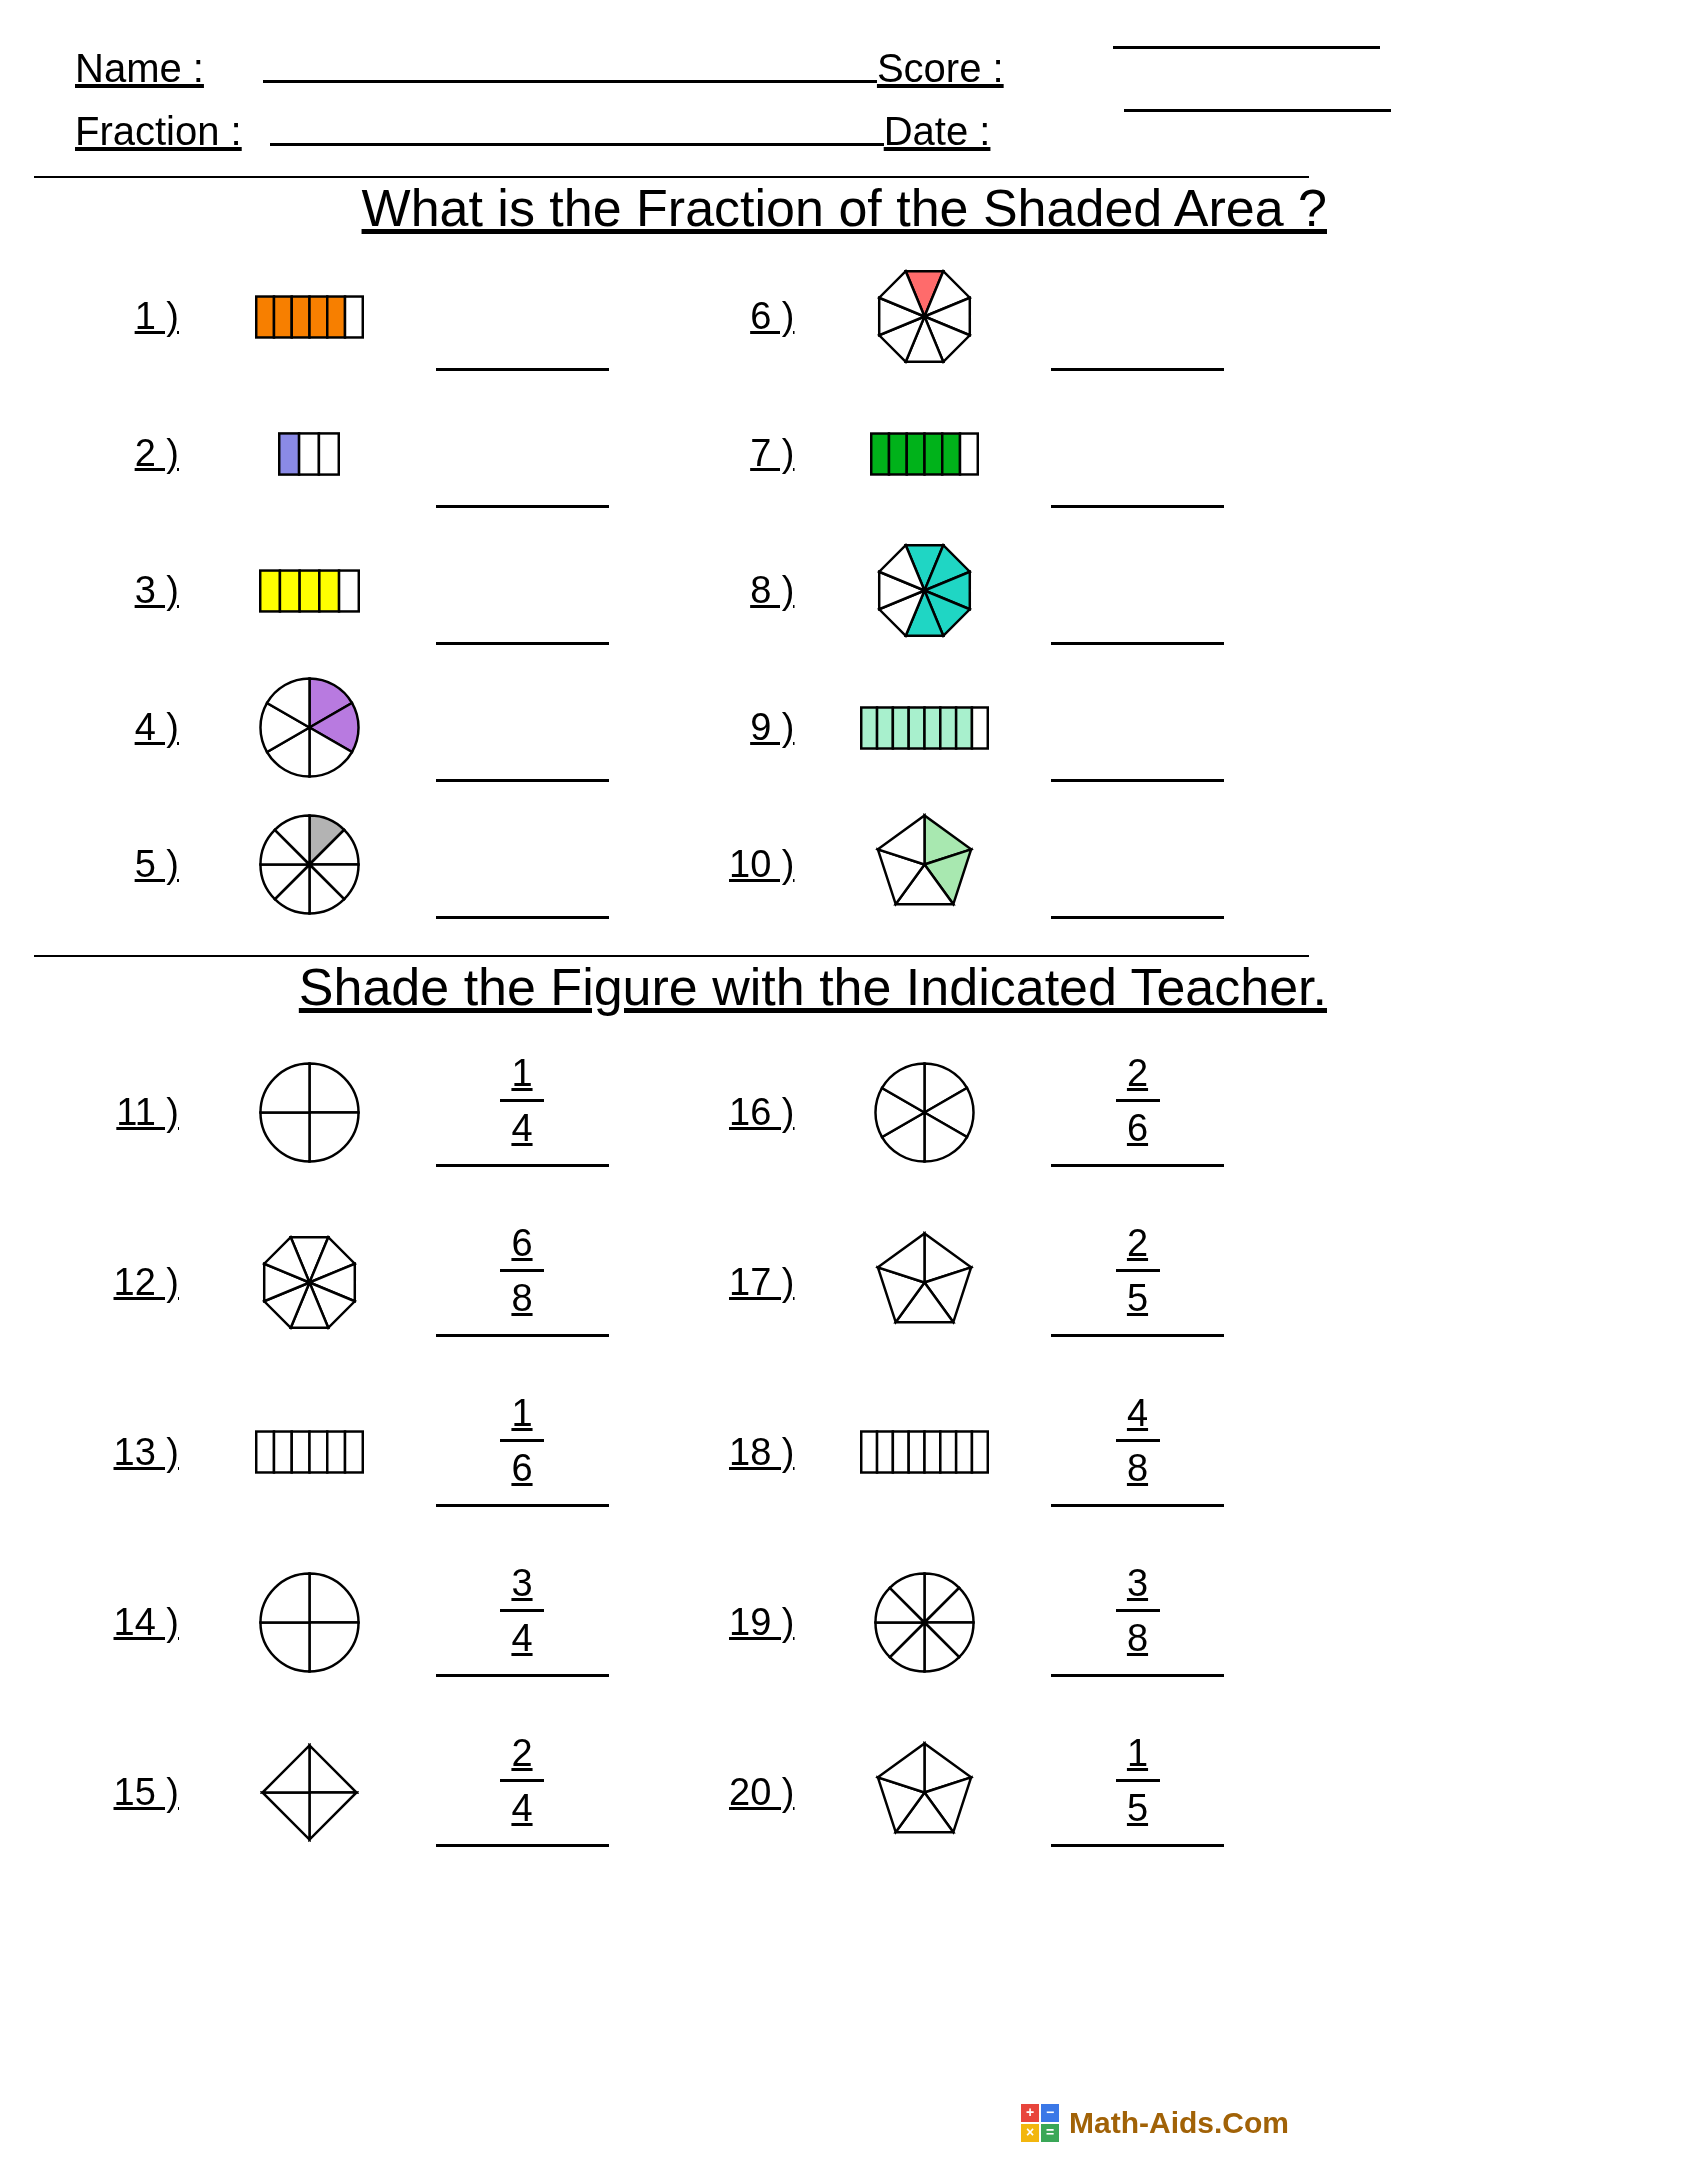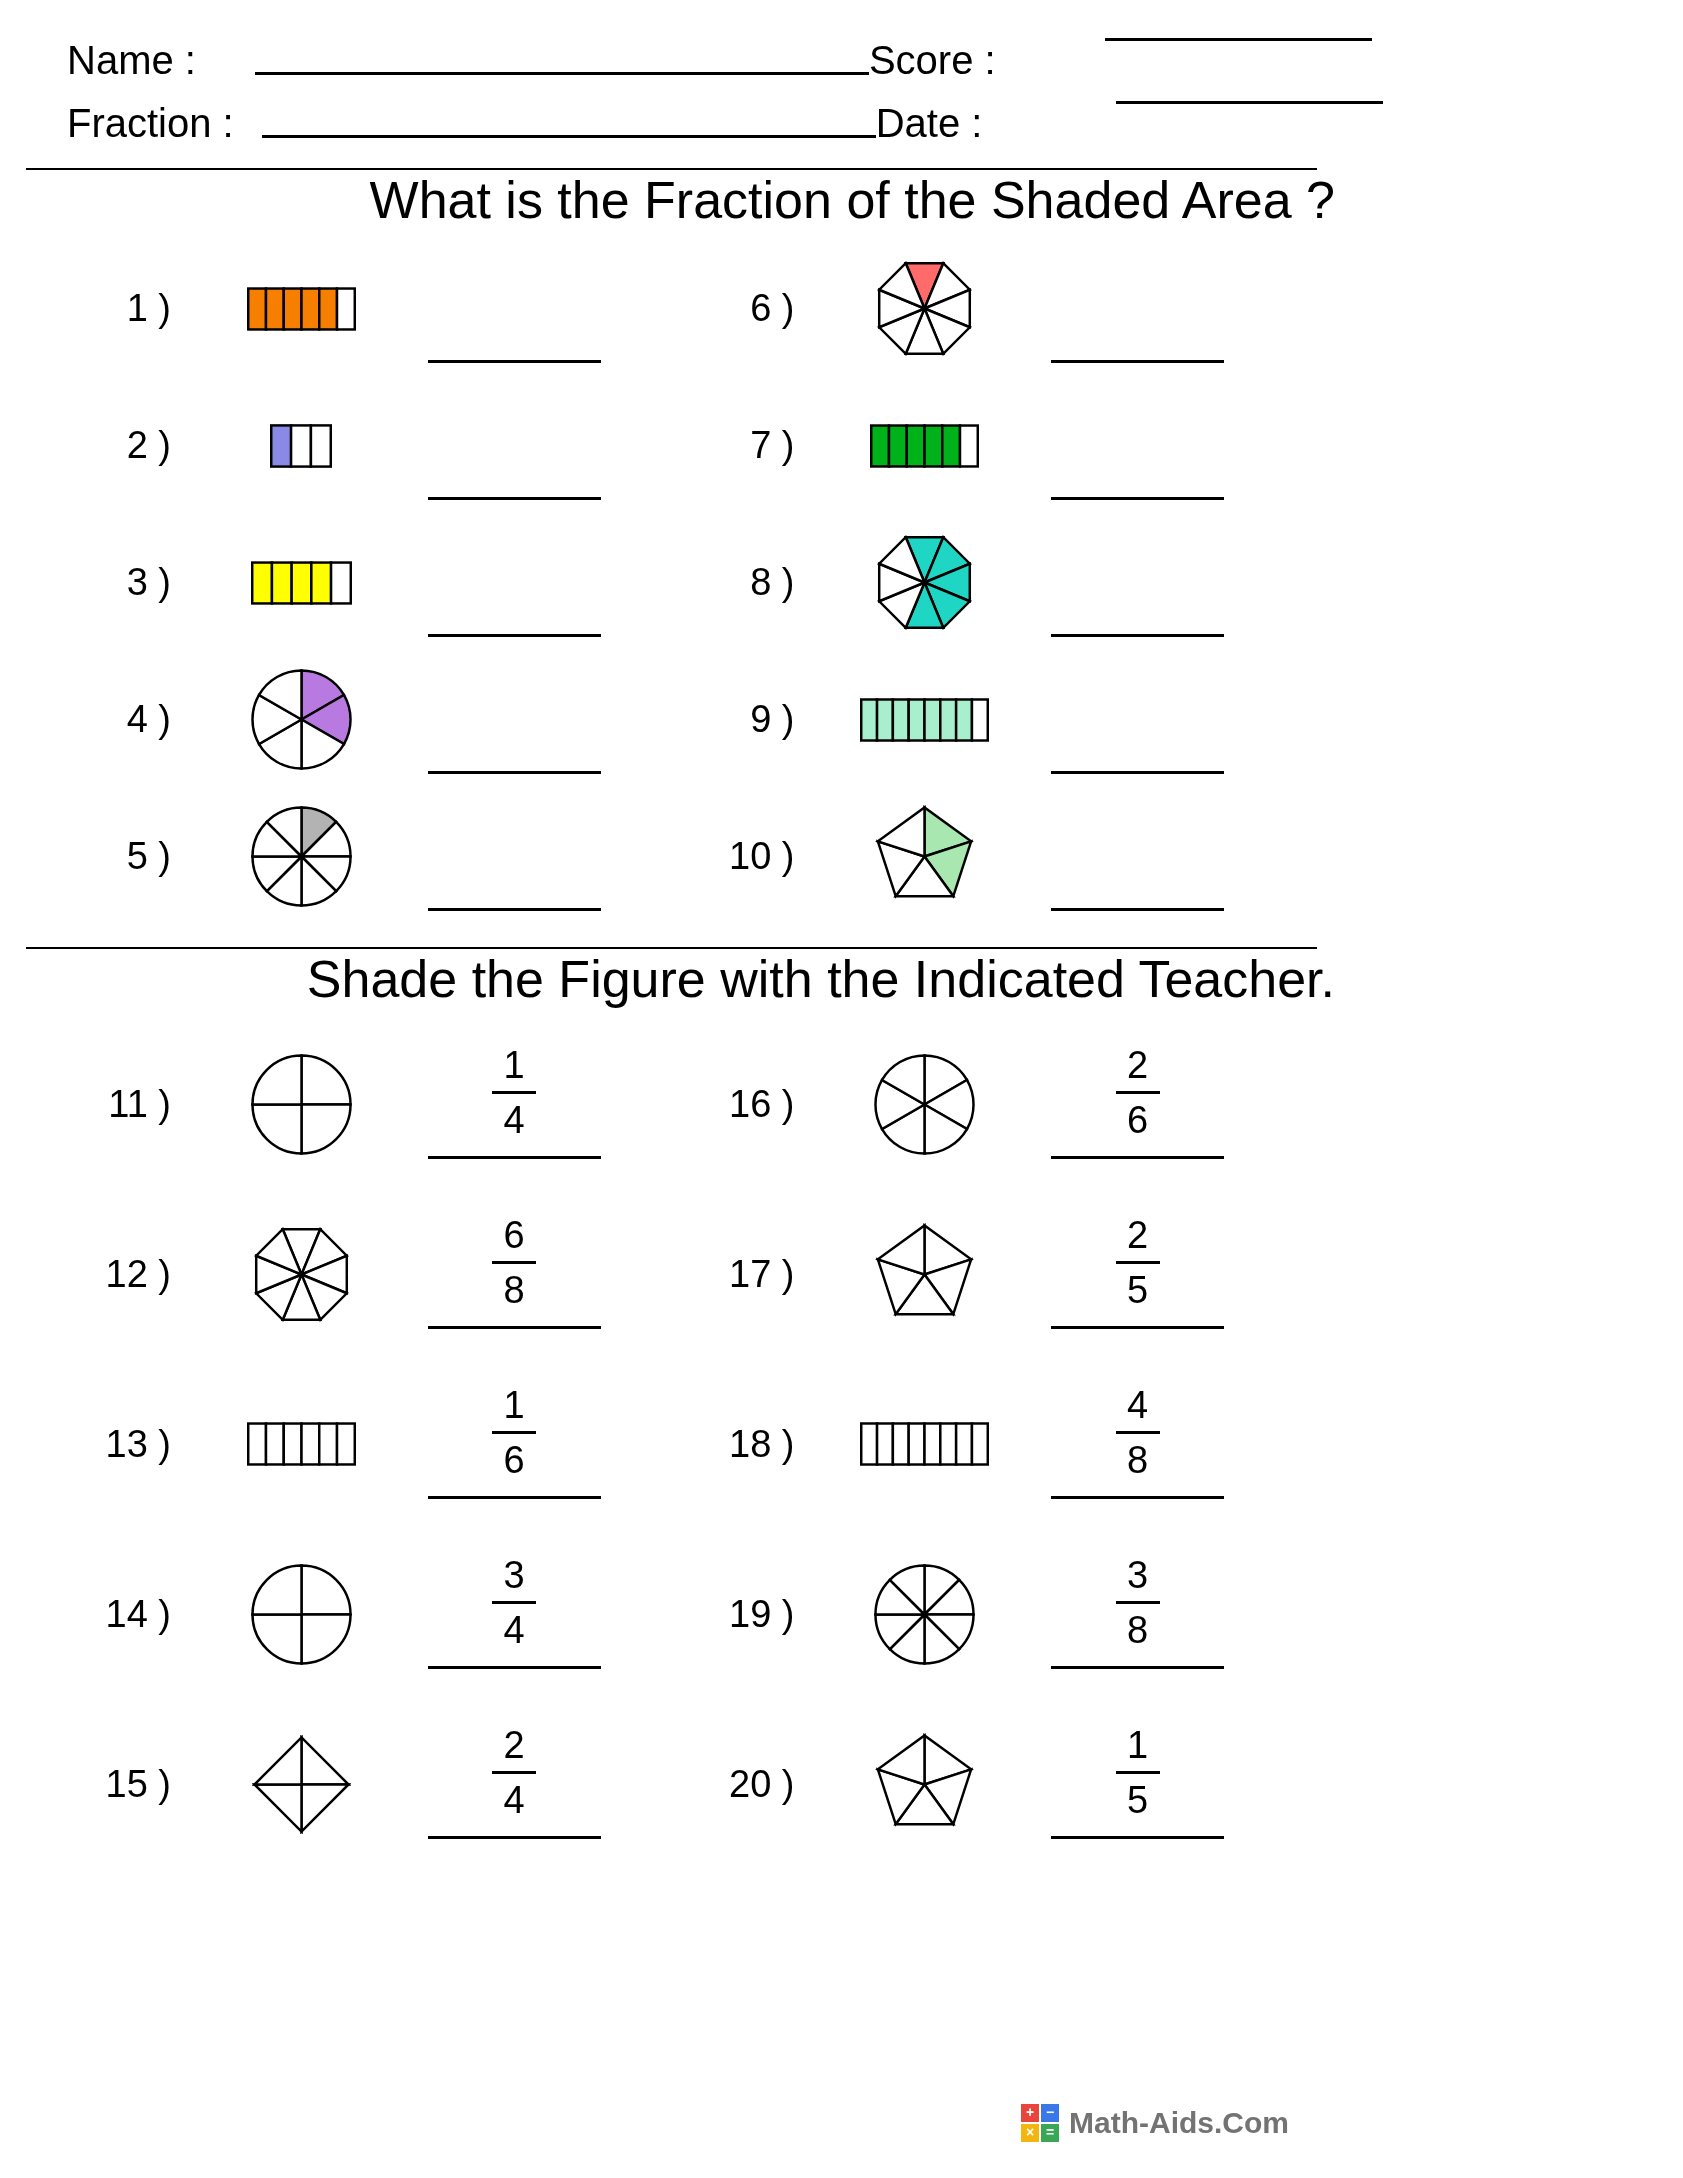--- a/index.html
+++ b/index.html
@@ -12,22 +12,23 @@
     height: 2178px;
     font-family: "Liberation Sans", sans-serif;
     color: #000;
     position: relative;
     overflow: hidden;
   }
   .page {
     position: relative;
     width: 1343px;
     height: 2178px;
-    padding: 8px;
+    padding: 16px;
     box-sizing: border-box;
+    text-decoration: underline;
   }
 
   
   .header {
     padding: 30px 59px 0 59px;
   }
   .hdr-row {
     display: flex;
     align-items: flex-end;
     margin-bottom: 18px;
@@ -148,21 +149,21 @@
     color: #fff;
     font-weight: bold;
   }
   .l1 { background: #e8453c; }
   .l2 { background: #3b78e7; }
   .l3 { background: #f2b60e; }
   .l4 { background: #3aa757; }
   .footer .brand {
     font-size: 30px;
     font-weight: bold;
-    color: #737373;
+    color: #a16207;
   }
   svg { display:block; }
 </style>
 </head>
 <body>
 
 <div class="page">
 
   <div class="header">
     <div class="hdr-row">

